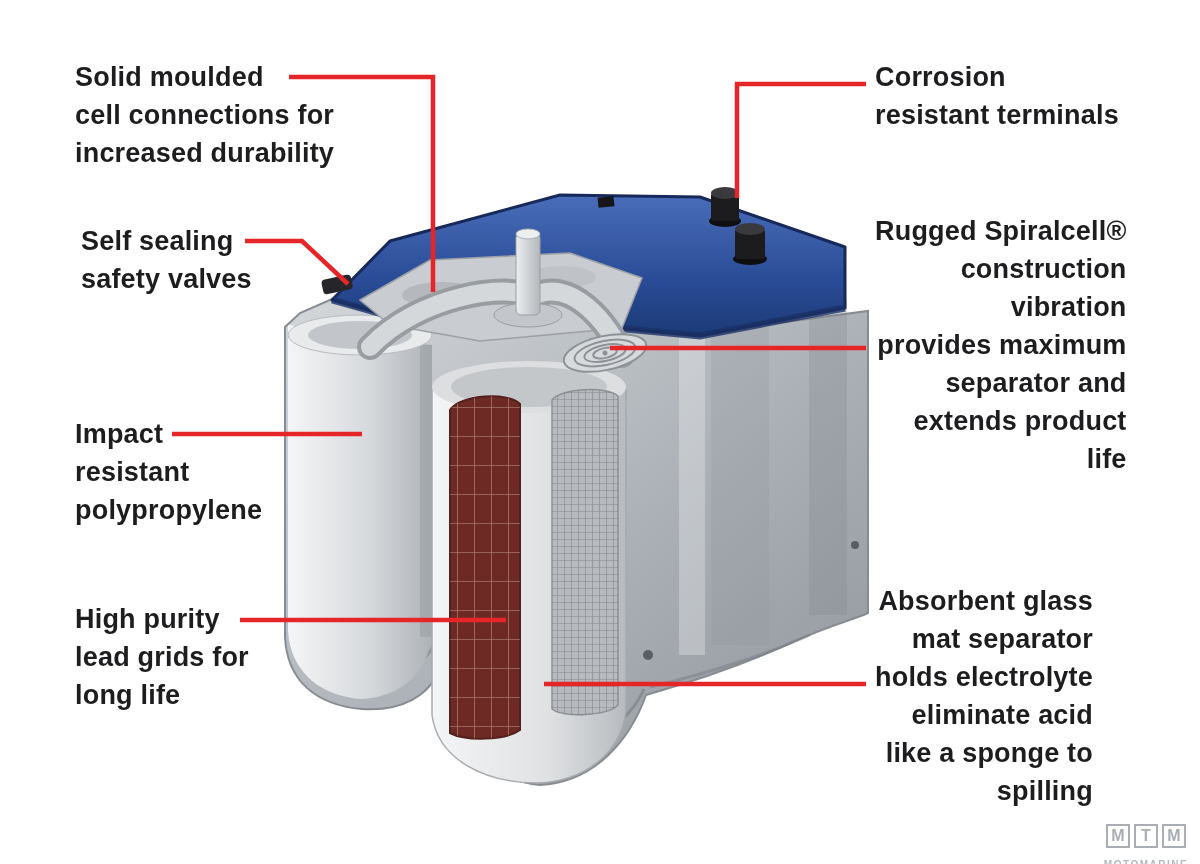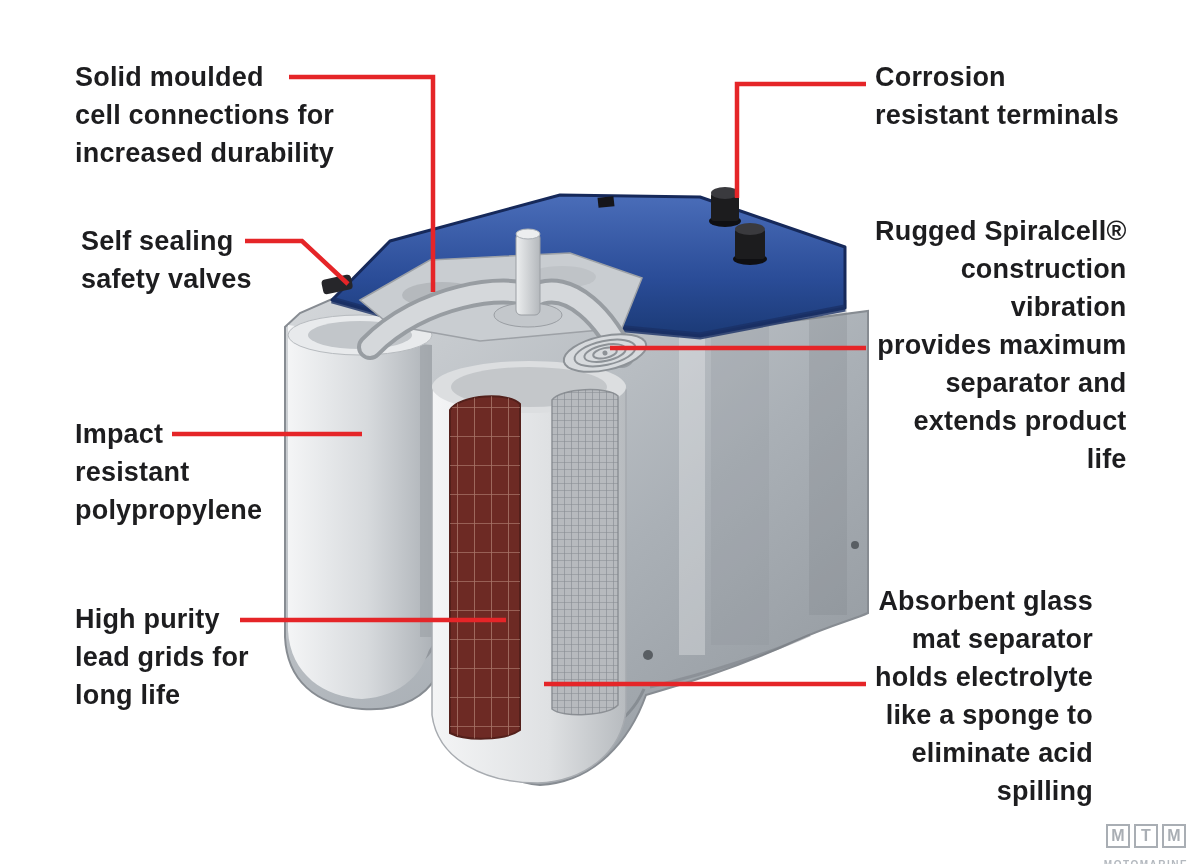--- a/index.html
+++ b/index.html
@@ -74,22 +74,22 @@
   <div class="label" id="label-leadgrids">
     <span>High purity</span>
     <span>lead grids for</span>
     <span>long life</span>
   </div>
 
   <div class="label" id="label-absorbent">
     <span>Absorbent glass</span>
     <span>mat separator</span>
     <span>holds electrolyte</span>
+    <span>eliminate acid</span>
     <span>like a sponge to</span>
-    <span>eliminate acid</span>
     <span>spilling</span>
   </div>
 
   <svg id="battery" viewBox="0 0 620 620">
     <defs>
       <linearGradient id="gBlue" x1="0" y1="0" x2="0" y2="1">
         <stop offset="0" stop-color="#4a6db9"></stop>
         <stop offset="0.6" stop-color="#2a4c97"></stop>
         <stop offset="1" stop-color="#1b3a76"></stop>
       </linearGradient>

